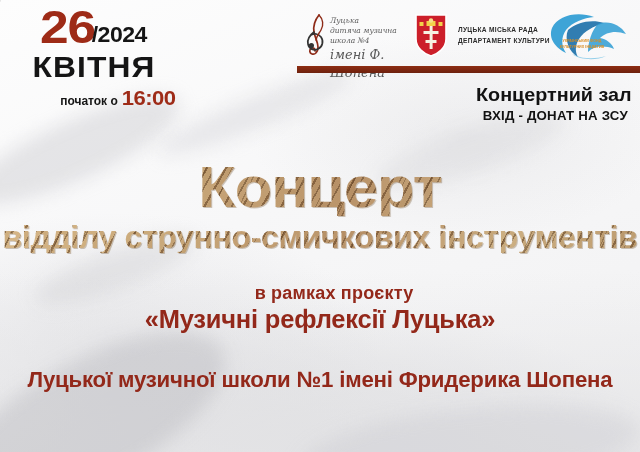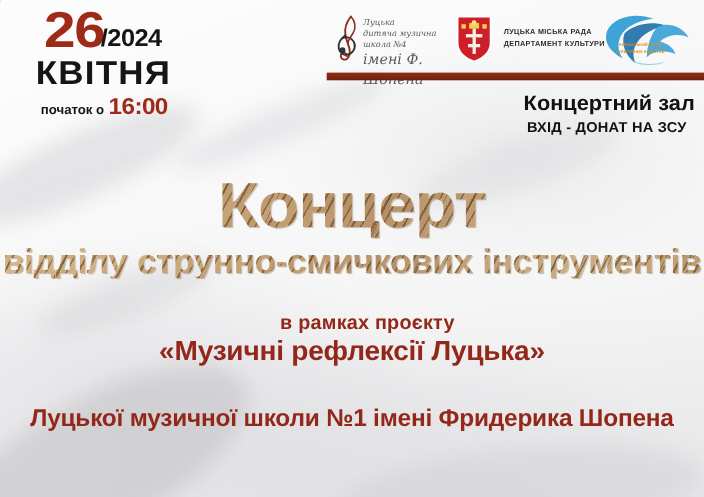--- a/index.html
+++ b/index.html
@@ -67,21 +67,21 @@
     font-size: 30px;
     font-weight: bold;
     color: #151515;
     letter-spacing: 1px;
     transform: scaleX(1.06);
     margin-top: 2px;
   }
   #time-row {
     display: flex;
     align-items: baseline;
-    justify-content: center;
+    justify-content: flex-end;
     gap: 5px;
     margin-top: 5px;
   }
   #time-label {
     font-size: 12px;
     font-weight: bold;
     color: #151515;
     letter-spacing: 0px;
   }
   #time-value {
@@ -151,21 +151,21 @@
     width: 343px;
     height: 7px;
     background: linear-gradient(180deg, #8d2d13 0%, #7b2610 60%, #6d210e 100%);
   }
 
   
   #venue-block {
     position: absolute;
     right: 8px;
     top: 84px;
-    text-align: left;
+    text-align: center;
     line-height: 1.12;
   }
   #venue-hall {
     font-size: 19px;
     font-weight: bold;
     color: #121212;
     letter-spacing: 0px;
     transform: scaleX(1.04);
     transform-origin: right center;
   }

